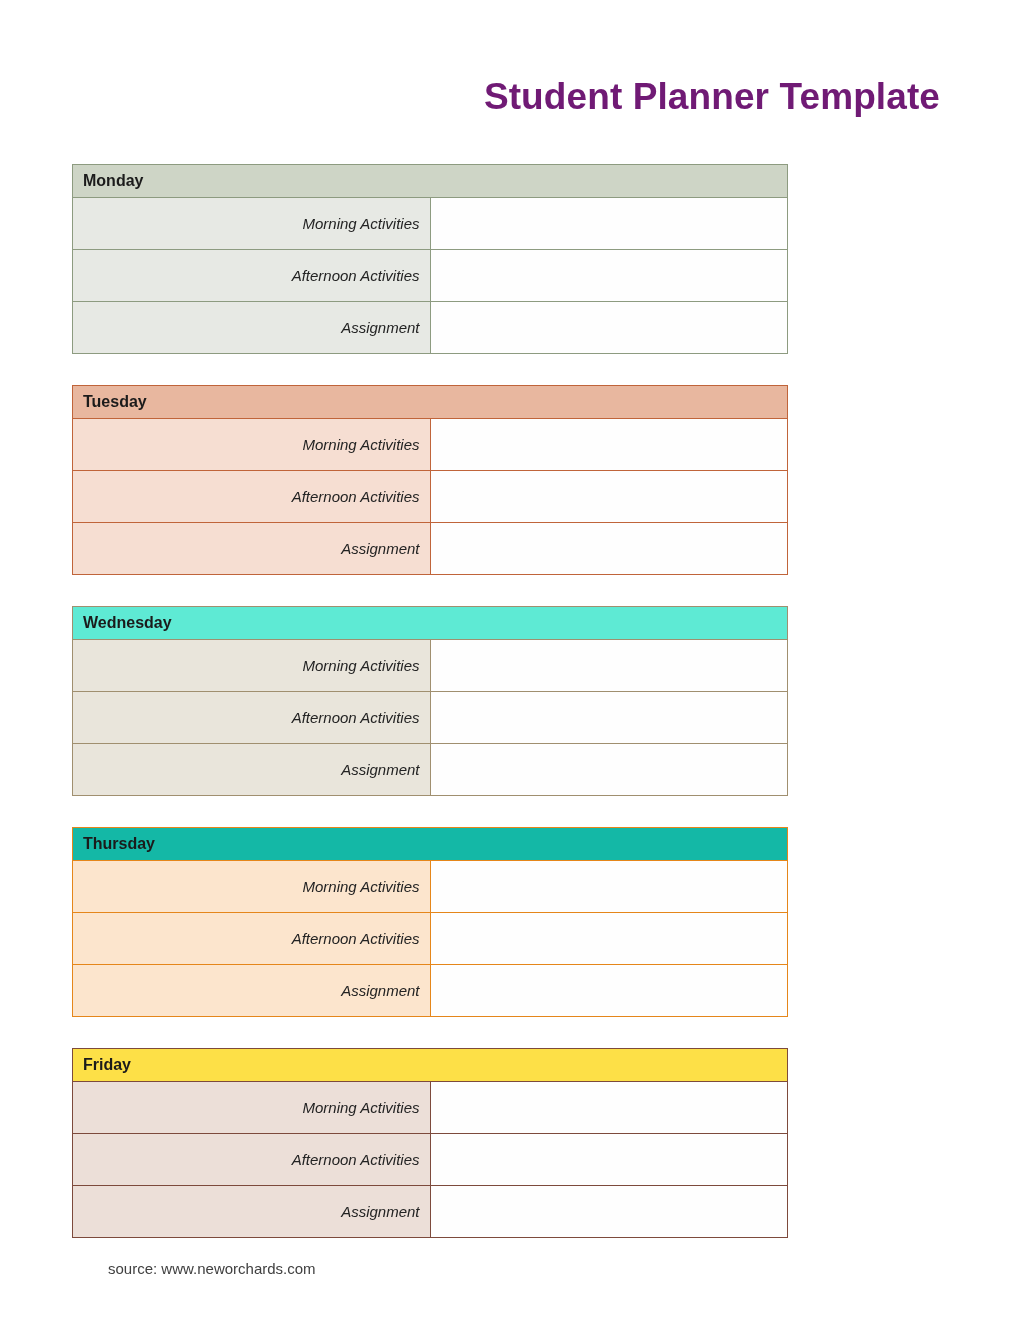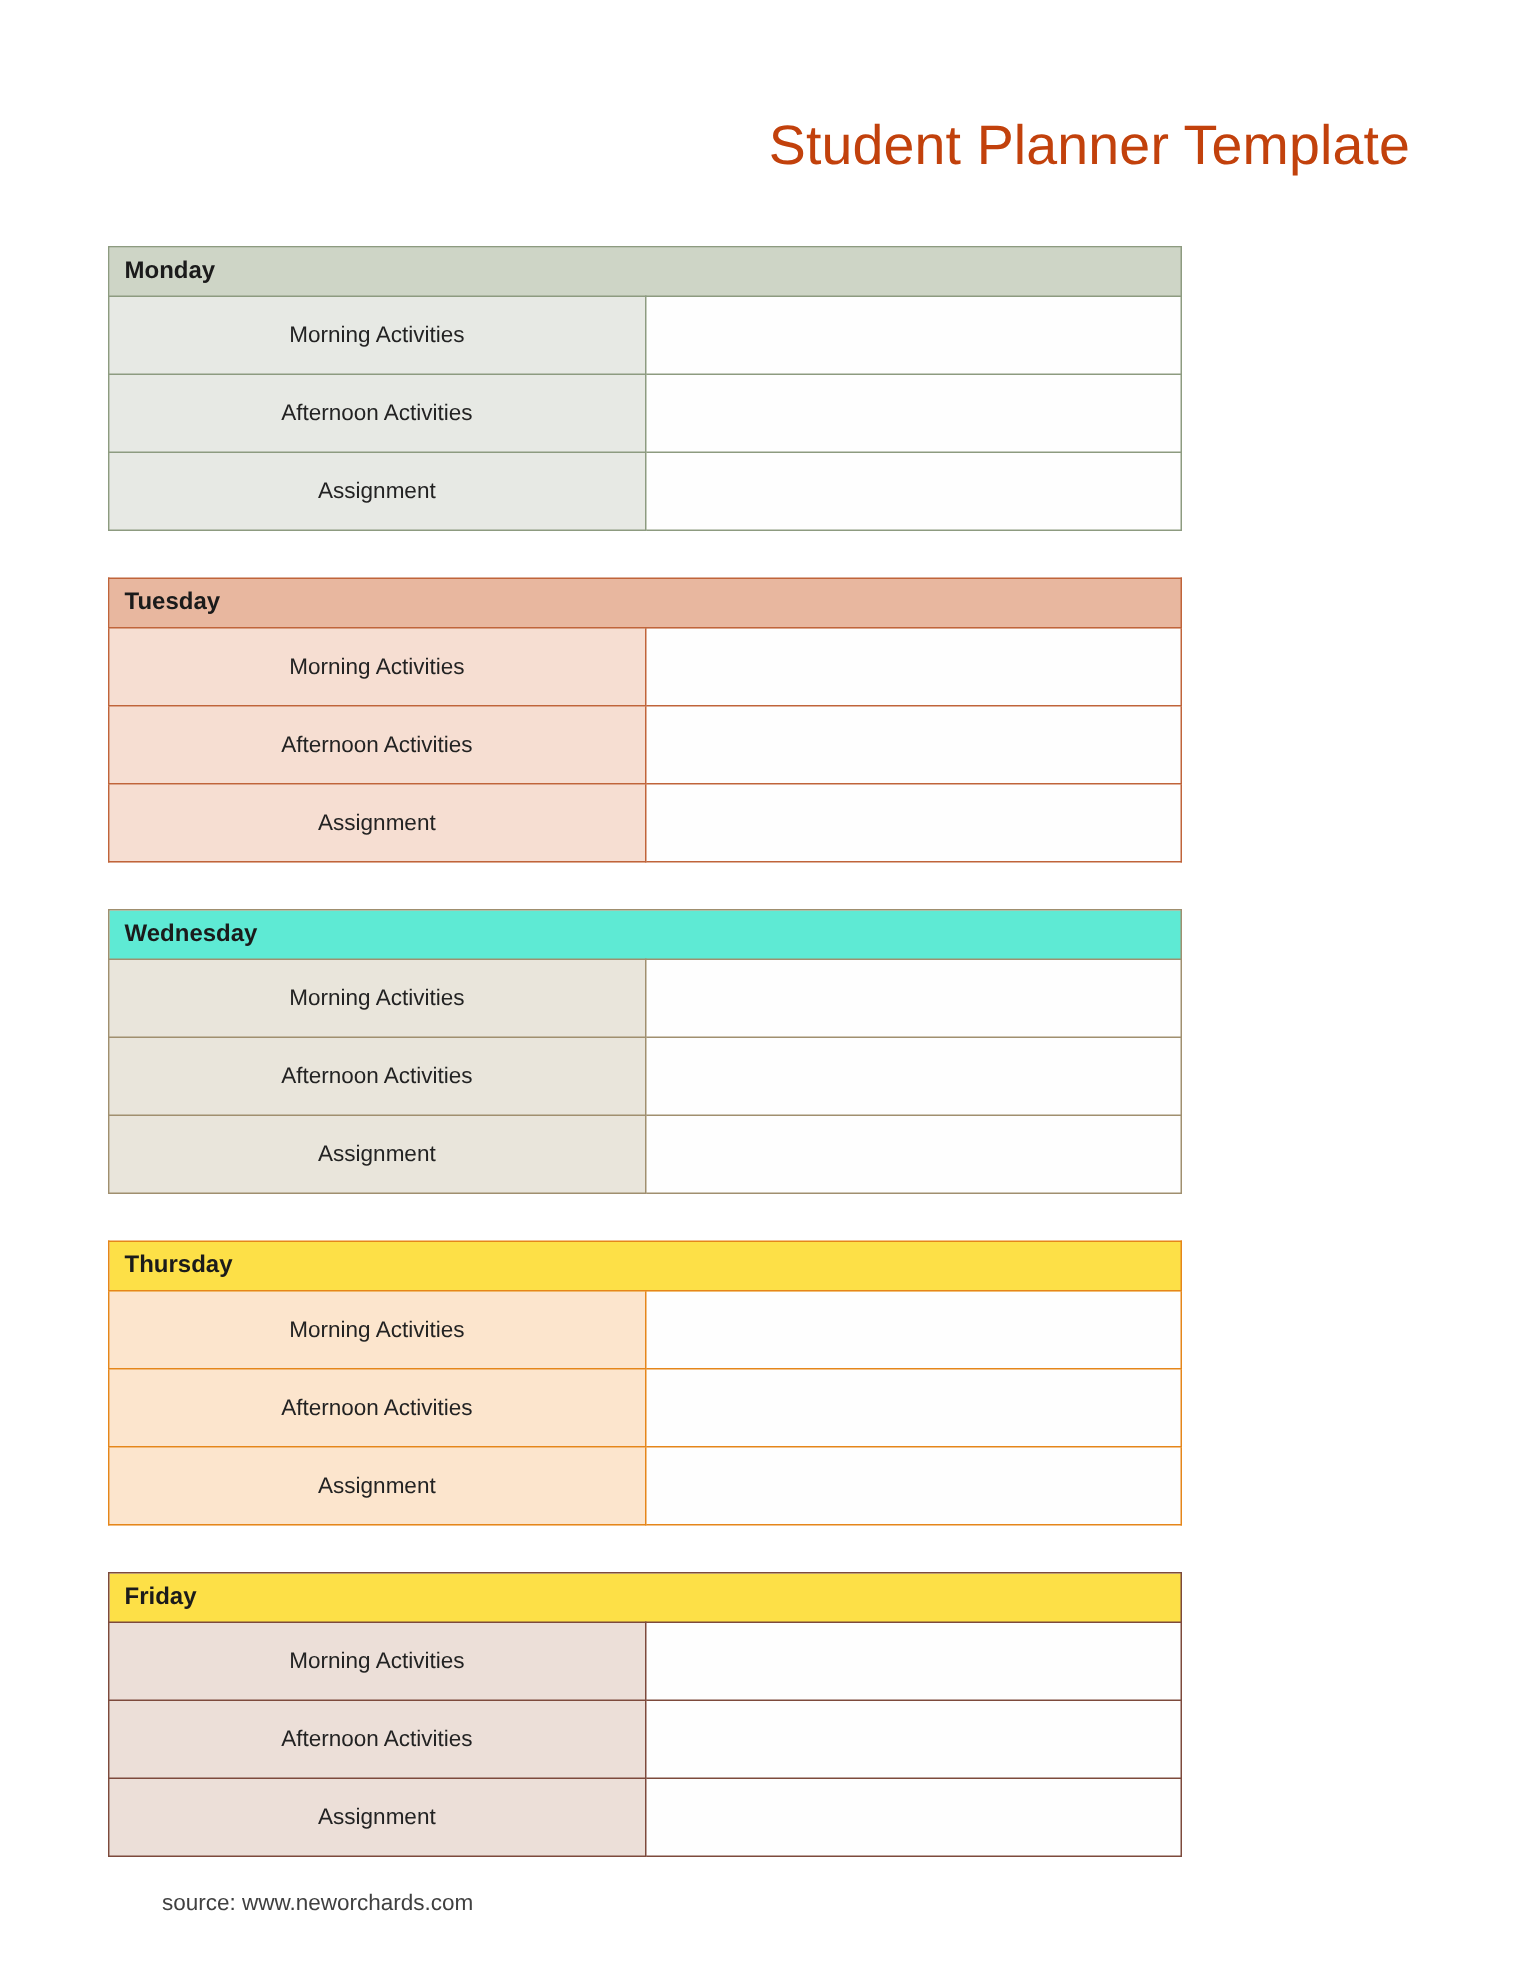--- a/index.html
+++ b/index.html
@@ -25,22 +25,22 @@
 
   
   .title-wrap {
     padding-top: 52px;
     padding-right: 80px;
     text-align: right;
   }
   .doc-title {
     display: inline-block;
     font-size: 37px;
-    font-weight: 400;
-    color: #c2410c;
+    font-weight: 700;
+    color: #701a75;
     letter-spacing: 0.1px;
     line-height: 1.1;
   }
 
   
   .planner {
     margin-top: 22px;
     padding-left: 72px;
     padding-right: 72px;
   }
@@ -68,22 +68,23 @@
     text-align: left;
     vertical-align: middle;
     box-sizing: border-box;
   }
 
   .label-cell {
     width: 189px;
     height: 52px;
     padding: 0 10px;
     font-size: 15px;
+    font-style: italic;
     color: #232323;
-    text-align: center;
+    text-align: right;
     vertical-align: middle;
     box-sizing: border-box;
   }
 
   .entry-cell {
     height: 52px;
     padding: 0 8px;
     background: #fefefe;
     vertical-align: middle;
     box-sizing: border-box;
@@ -108,21 +109,21 @@
   .day-wednesday .day-header-cell,
   .day-wednesday .label-cell,
   .day-wednesday .entry-cell { border: 1px solid #a08f6f; }
   .day-wednesday .day-header-cell { background: #5eead4; }
   .day-wednesday .label-cell { background: #e9e5db; }
 
   .day-thursday .day-table,
   .day-thursday .day-header-cell,
   .day-thursday .label-cell,
   .day-thursday .entry-cell { border: 1px solid #e5861a; }
-  .day-thursday .day-header-cell { background: #fde047; }
+  .day-thursday .day-header-cell { background: #14b8a6; }
   .day-thursday .label-cell { background: #fce5cd; }
 
   .day-friday .day-table,
   .day-friday .day-header-cell,
   .day-friday .label-cell,
   .day-friday .entry-cell { border: 1px solid #7d4a3c; }
   .day-friday .day-header-cell { background: #fde047; }
   .day-friday .label-cell { background: #ecdfd8; }
 
   

